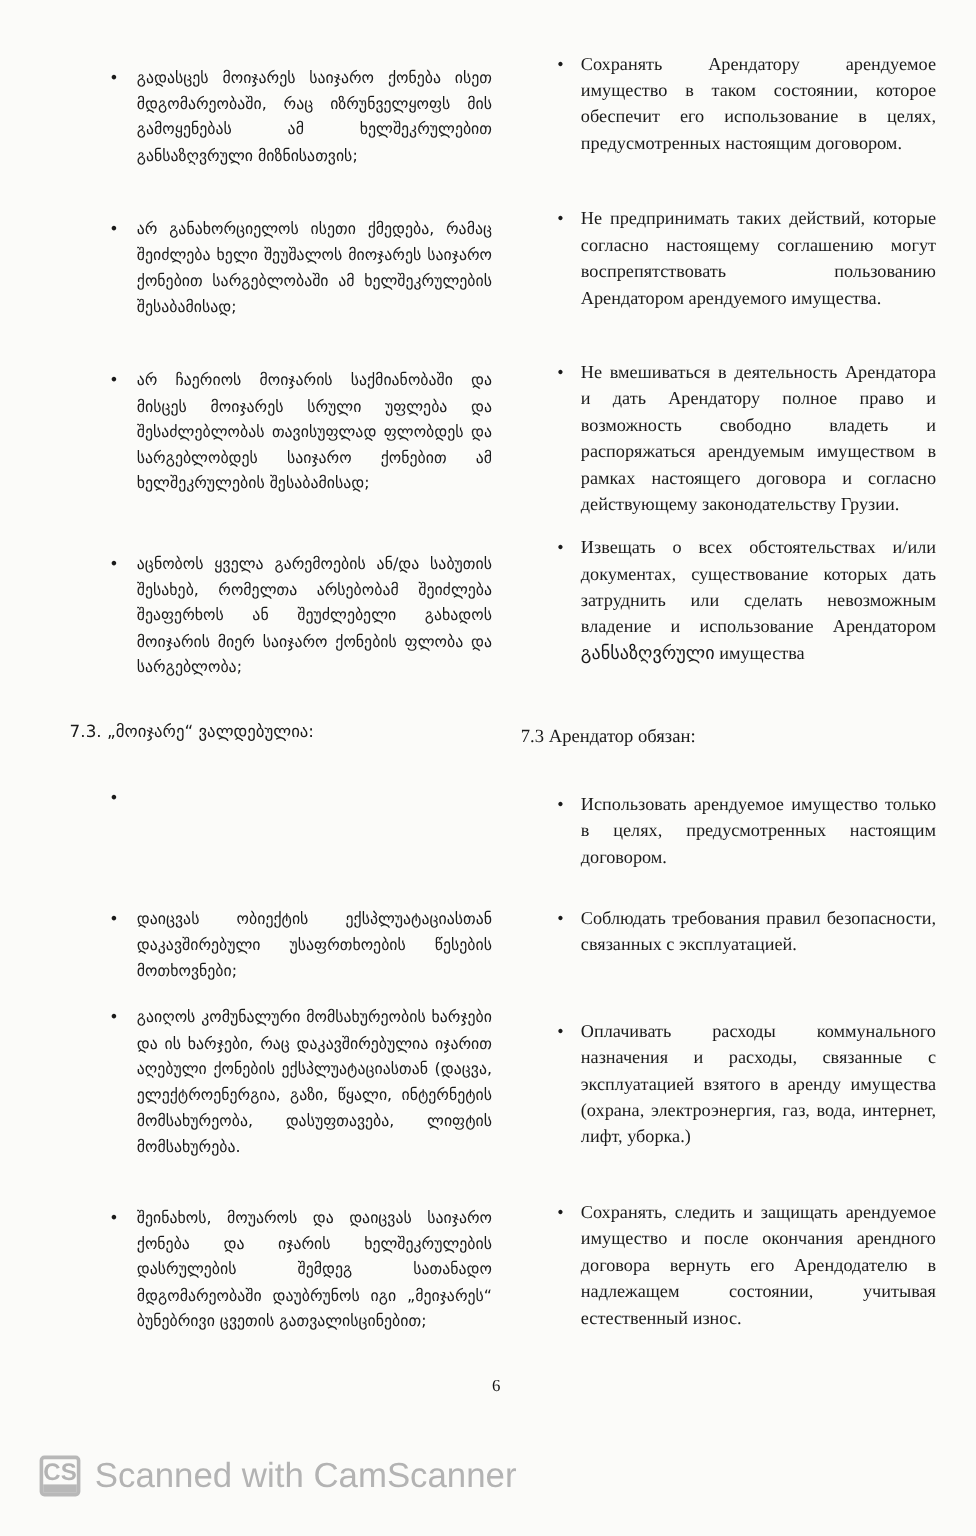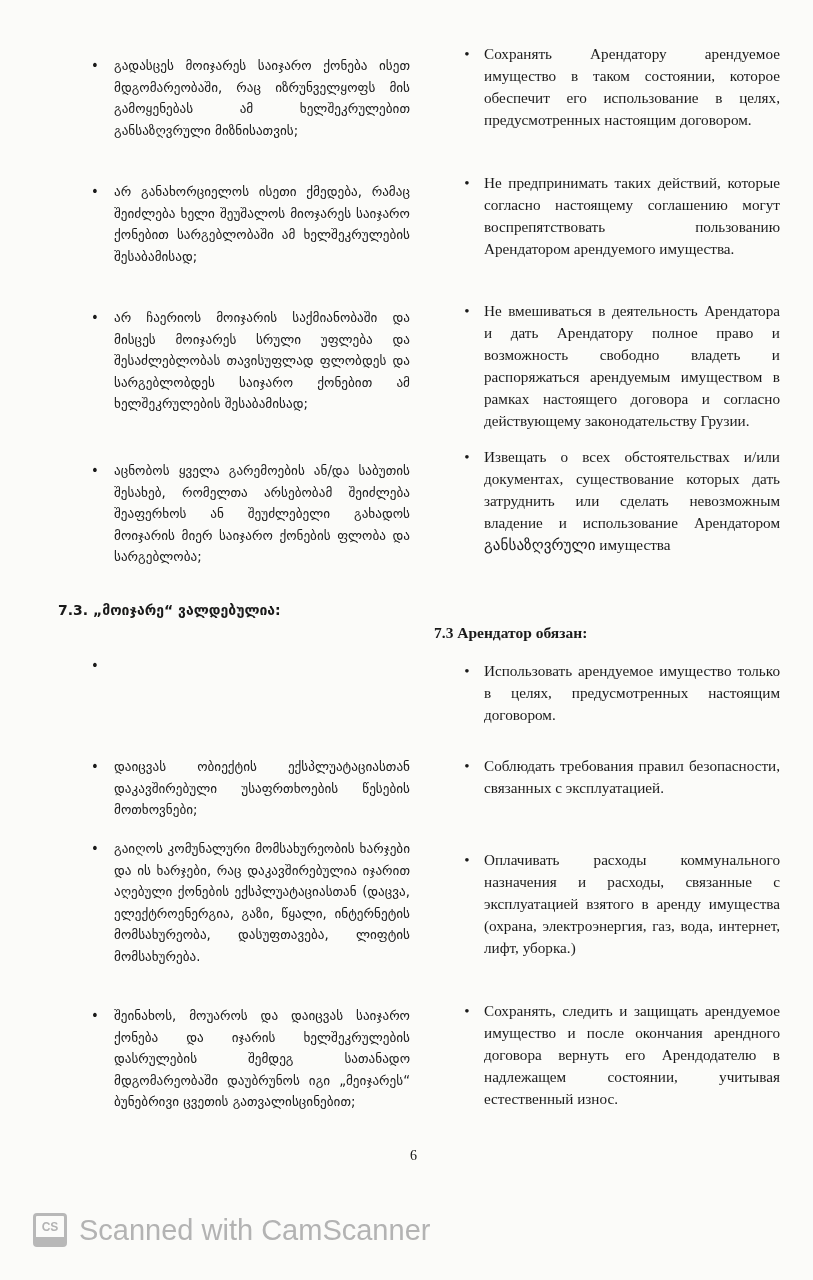--- a/index.html
+++ b/index.html
@@ -10,37 +10,37 @@
     .col { position: absolute; top: 0; }
     .col-ka { left: 58px; width: 352px; font-family: "DejaVu Sans", sans-serif; font-size: 13.2px; line-height: 21.6px; }
     .col-ru { left: 450px; width: 330px; font-family: "Liberation Serif", serif; font-size: 15.2px; line-height: 22px; }
     .item { position: absolute; left: 0; right: 0; }
     .bullet-row { display: flex; }
     .bullet-dot { flex: 0 0 auto; text-align: center; }
     .col-ka .bullet-dot { width: 34px; margin-left: 20px; }
     .col-ru .bullet-dot { width: 34px; }
     .bullet-text { flex: 1 1 auto; text-align: justify; }
     .col-ka .bullet-text { padding-left: 2px; }
-    .heading { font-weight: bold; }
+    .heading { font-weight: normal; }
     .col-ka .heading { font-size: 14px; }
     .col-ru .heading { font-size: 15.5px; }
     b { font-weight: normal; }
     .page-number {
       position: absolute; top: 1148px; left: 410px;
       font-family: "Liberation Serif", serif; font-size: 14px; color: #111;
     }
     .watermark {
       position: absolute; top: 1213px; left: 33px; display: flex; align-items: center;
       color: #b3b3b3; font-family: "Liberation Sans", sans-serif; font-size: 29px;
     }
     .cs-logo {
       width: 34px; height: 34px; border: 3px solid #b8b8b8; border-radius: 4px;
       box-sizing: border-box; position: relative; margin-right: 12px;
       display: flex; align-items: flex-start; justify-content: center;
-      font-family: "Liberation Sans", sans-serif; font-weight: bold; font-size: 12px; color: #b3b3b3;
+      font-family: "Liberation Sans", sans-serif; font-weight: bold; font-size: 20px; color: #b3b3b3;
       line-height: 22px;
     }
     .cs-logo::after {
       content: ""; position: absolute; left: 0; right: 0; bottom: 0; height: 7px; background: #b8b8b8;
     }
   </style>
 </head>
 <body>
 
 <div class="col col-ka">
@@ -115,21 +115,21 @@
         <span class="bullet-text"><span>Не вмешиваться в деятельность </span><b>Арендатора</b><span> и дать </span><b>Арендатору</b><span> полное право и возможность свободно владеть и распоряжаться арендуемым имуществом в рамках настоящего договора и согласно действующему законодательству Грузии.</span></span>
       </div>
   </div>
   <div class="item" style="top:446px">
     <div class="bullet-row">
         <span class="bullet-dot">•</span>
         <span class="bullet-text"><span>Извещать о всех обстоятельствах и/или документах, существование которых дать затруднить или сделать невозможным владение и использование </span><b>Арендатором</b><span> განსაზღვრული имущества</span></span>
       </div>
   </div>
 
-  <div class="item heading" style="top:622px; left:-16px">7.3 Арендатор обязан:</div>
+  <div class="item heading" style="top:603px; left:-16px">7.3 Арендатор обязан:</div>
 
   <div class="item" style="top:660px">
     <div class="bullet-row">
         <span class="bullet-dot">•</span>
         <span class="bullet-text">Использовать арендуемое имущество только в целях, предусмотренных настоящим договором.</span>
       </div>
   </div>
   <div class="item" style="top:755px">
     <div class="bullet-row">
         <span class="bullet-dot">•</span>

